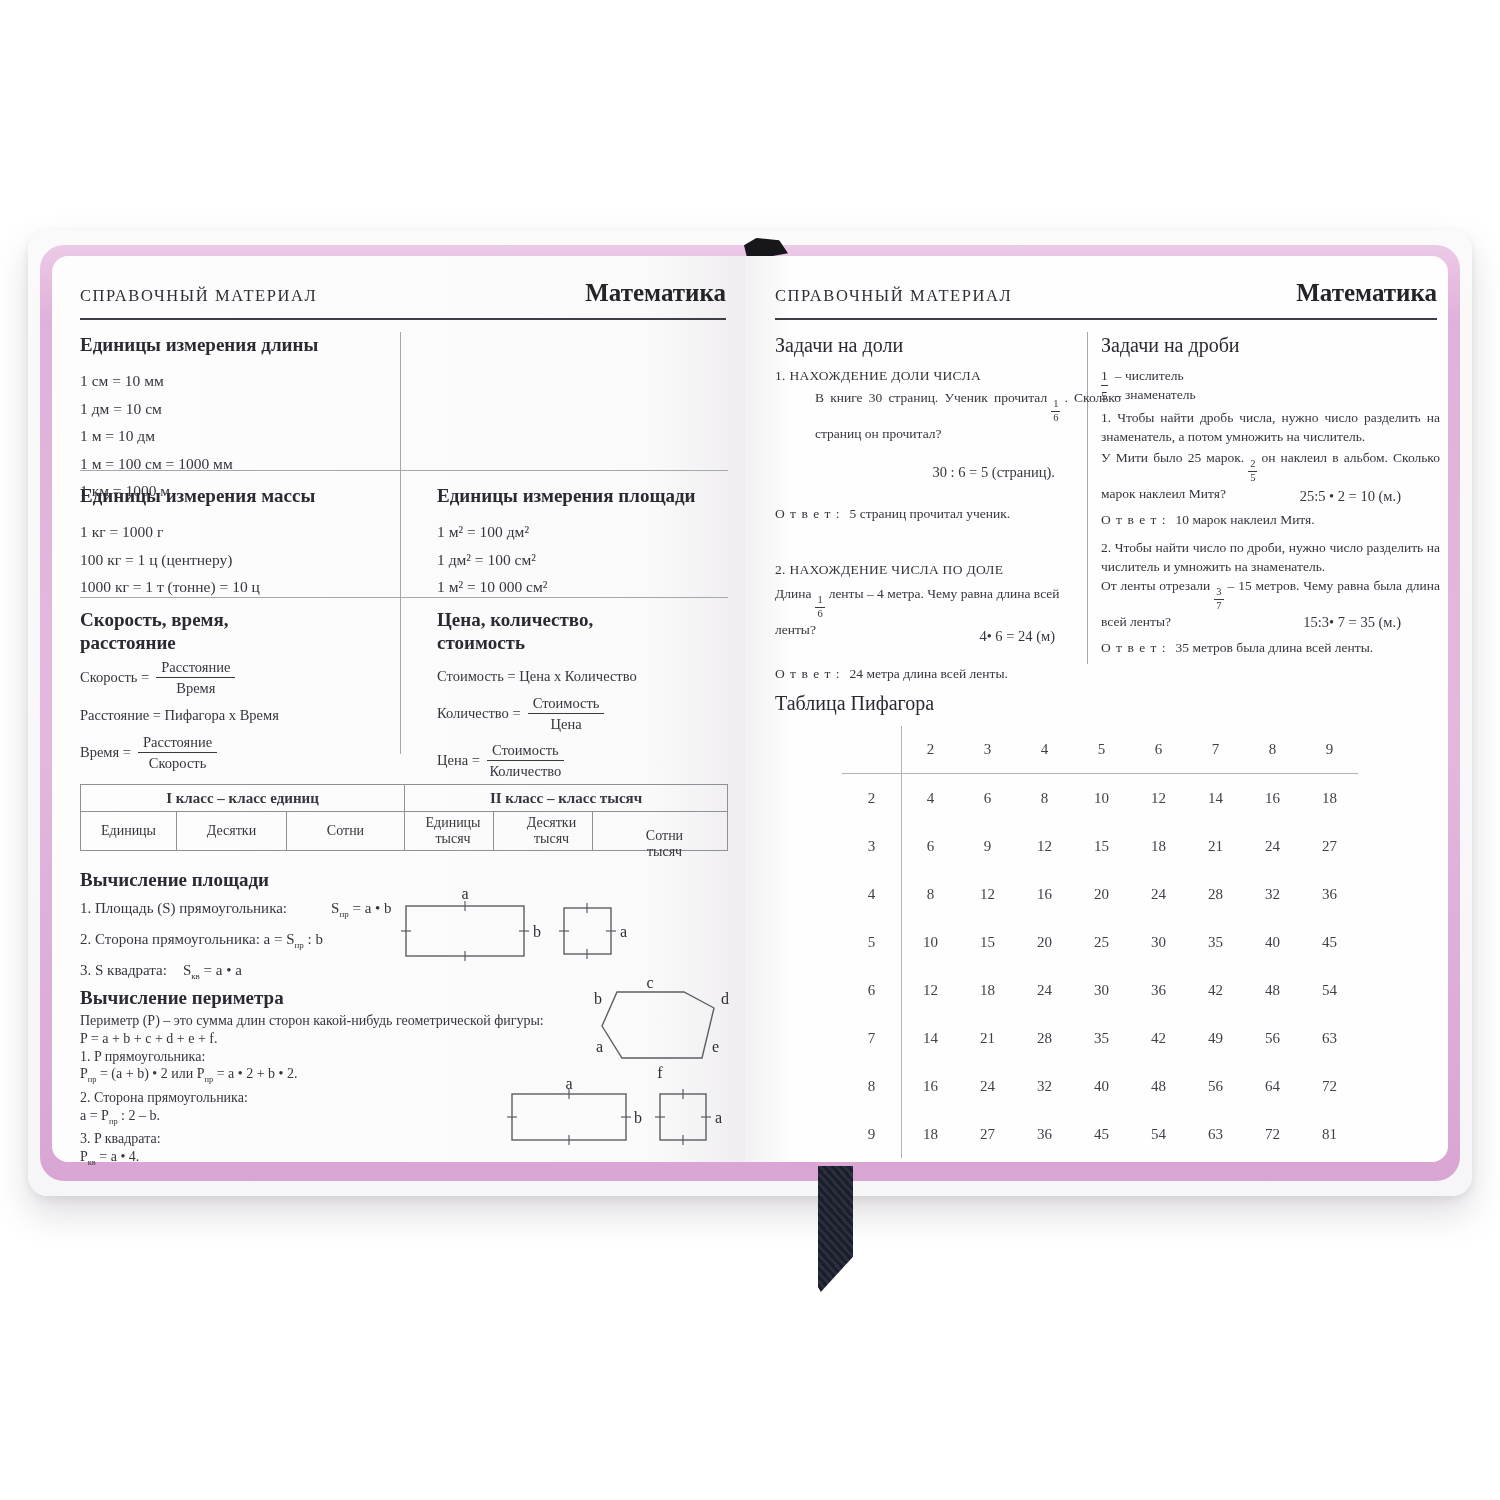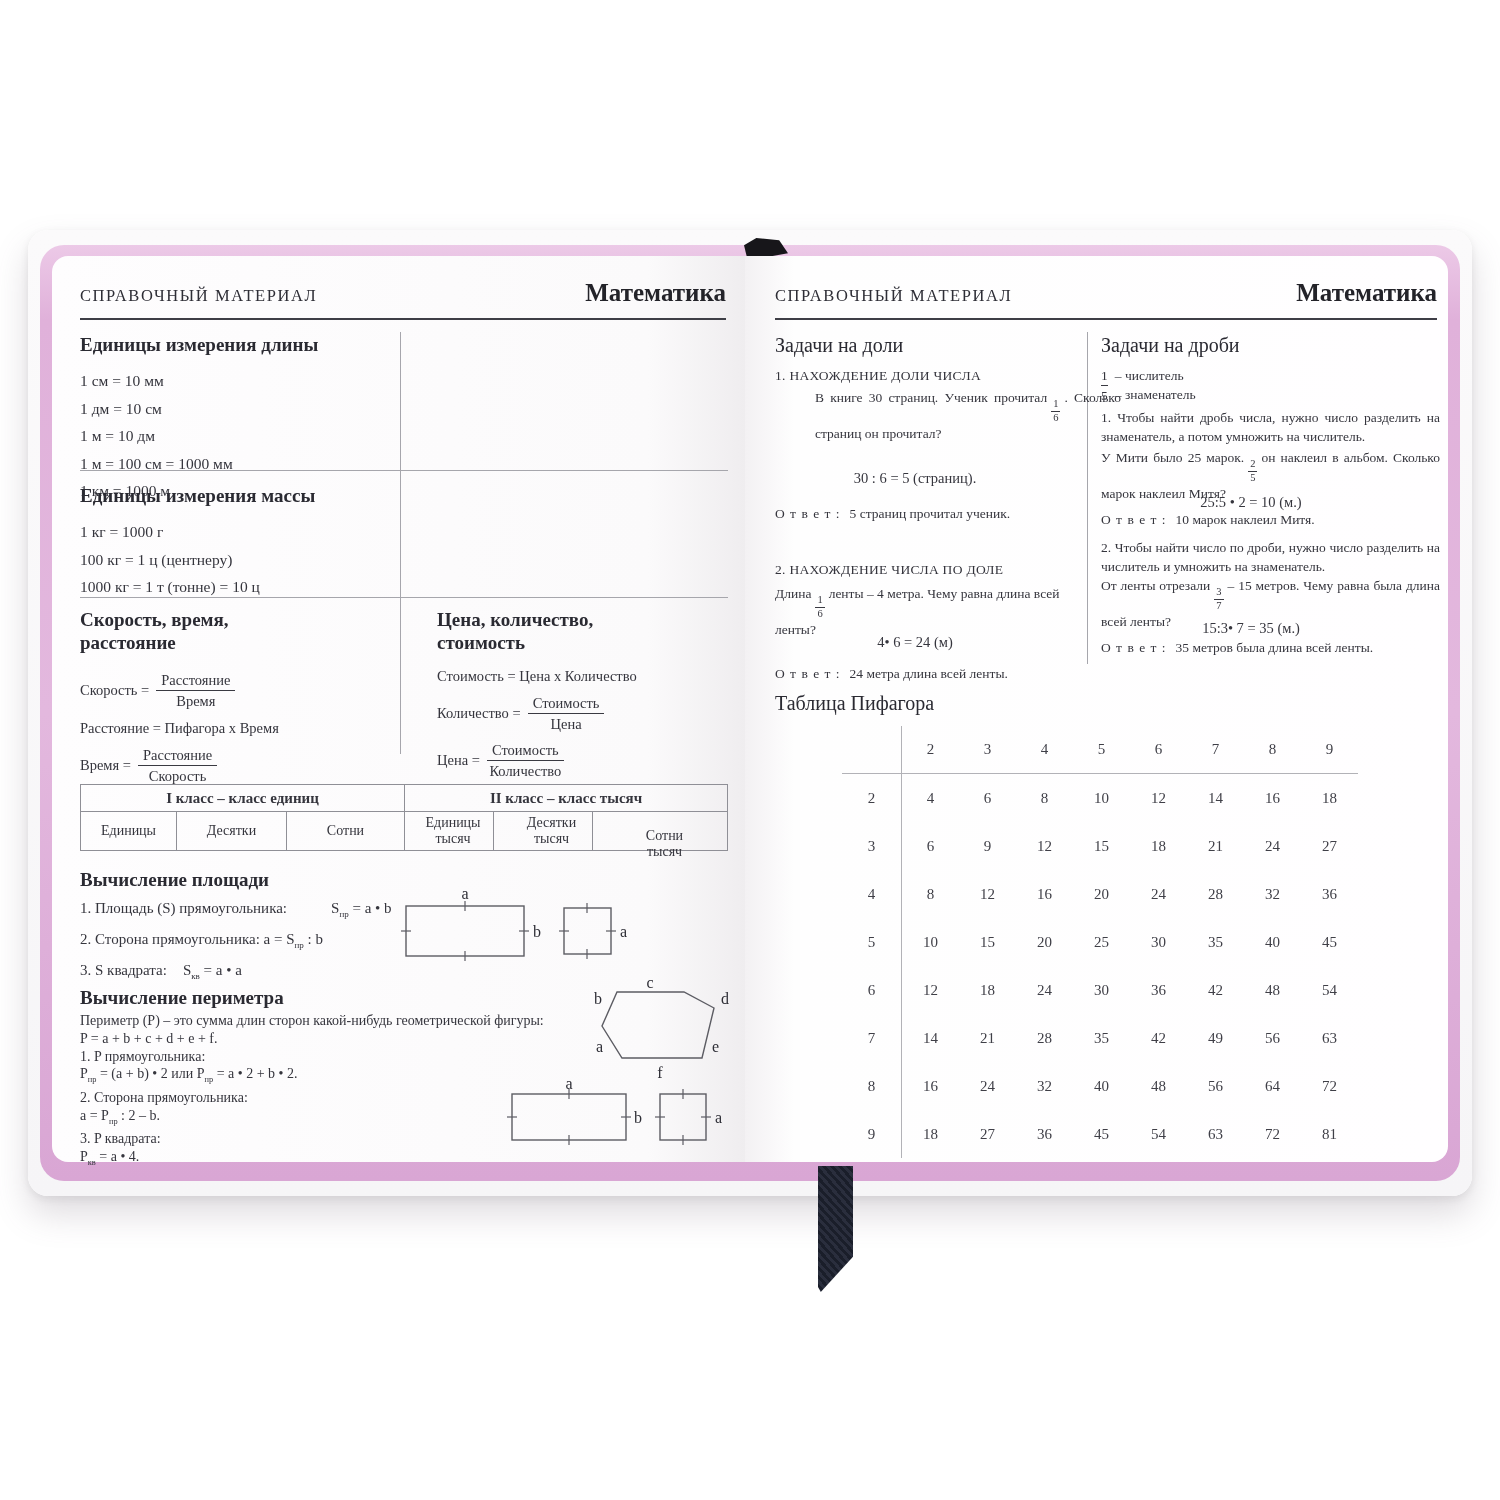--- a/index.html
+++ b/index.html
@@ -56,21 +56,21 @@
   .p-line.wide{white-space:normal;width:505px;}
 
   svg text{font-family:"Liberation Serif","DejaVu Serif",serif;font-size:16px;fill:#2e2e36;}
   svg .shape{fill:none;stroke:#5c5c63;stroke-width:1.4;}
   svg .tick{stroke:#5c5c63;stroke-width:1.2;}
 
   
   .col-title{font-size:20px;font-weight:normal;color:#2a2a32;}
   .prob-head{font-size:13.5px;letter-spacing:.3px;color:#34343c;}
   .prob{font-size:13.5px;line-height:19px;margin:0;text-align:justify;}
-  .solution{font-size:14.5px;text-align:center;margin-top:6px;}
+  .solution{font-size:14.5px;text-align:right;}
   .answer{font-size:13.5px;white-space:nowrap;}
   .ans-label{letter-spacing:1px;}
   .ans-text{margin-left:9px;}
   .frac{display:inline-flex;flex-direction:column;align-items:center;font-size:10.5px;
         line-height:1.2;vertical-align:-40%;margin:0 4px;}
   .frac .fn{border-bottom:1px solid #3a3a42;padding:0 2px;}
   .legend{display:flex;gap:7px;font-size:13.5px;}
   .legend-frac div,.legend-labels div{height:19px;line-height:19px;}
   .lf-num{border-bottom:1px solid #3a3a42;text-align:center;}
 
@@ -112,24 +112,32 @@
 
     <div class="abs" style="left:28px;top:228px;width:312px;">
       <h3 class="sec-title">Единицы измерения массы</h3>
       <div class="unit-lines">
         <div class="uline">1 кг = 1000 г</div>
         <div class="uline">100 кг = 1 ц (центнеру)</div>
         <div class="uline">1000 кг = 1 т (тонне) = 10 ц</div>
       </div>
     </div>
 
+    <div class="abs" style="left:385px;top:228px;width:291px;">
+      <h3 class="sec-title">Единицы измерения площади</h3>
+      <div class="unit-lines">
+        <div class="uline">1 м² = 100 дм²</div>
+        <div class="uline">1 дм² = 100 см²</div>
+        <div class="uline">1 м² = 10 000 см²</div>
+      </div>
+    </div>
 
     <div class="abs" style="left:28px;top:352px;width:312px;">
       <h3 class="sec-title"><span>Скорость, время,</span><br><span>расстояние</span></h3>
-      <div style="margin-top:17px;">
+      <div style="margin-top:4px;">
         <div class="formula">
           <span>Скорость =</span>
           <span class="ffrac">
               <span class="fnum">Расстояние</span>
               <span class="fden">Время</span>
             </span>
         </div>
         <div class="formula plain">Расстояние = Пифагора x Время</div>
         <div class="formula">
           <span>Время =</span>

